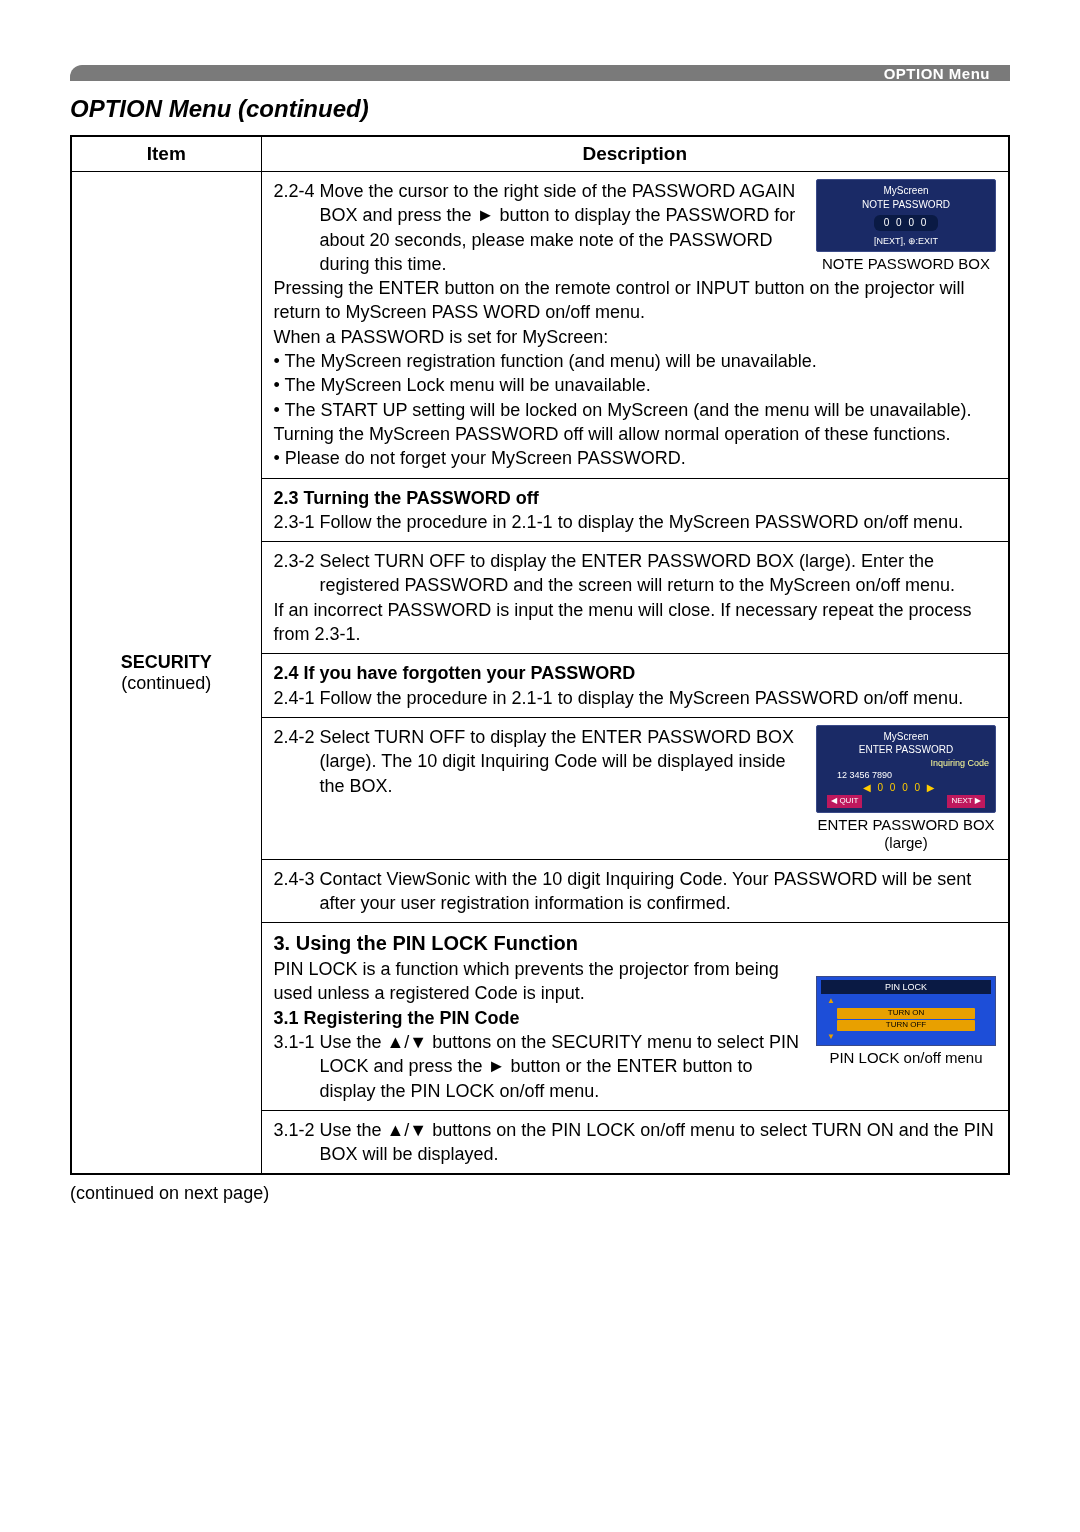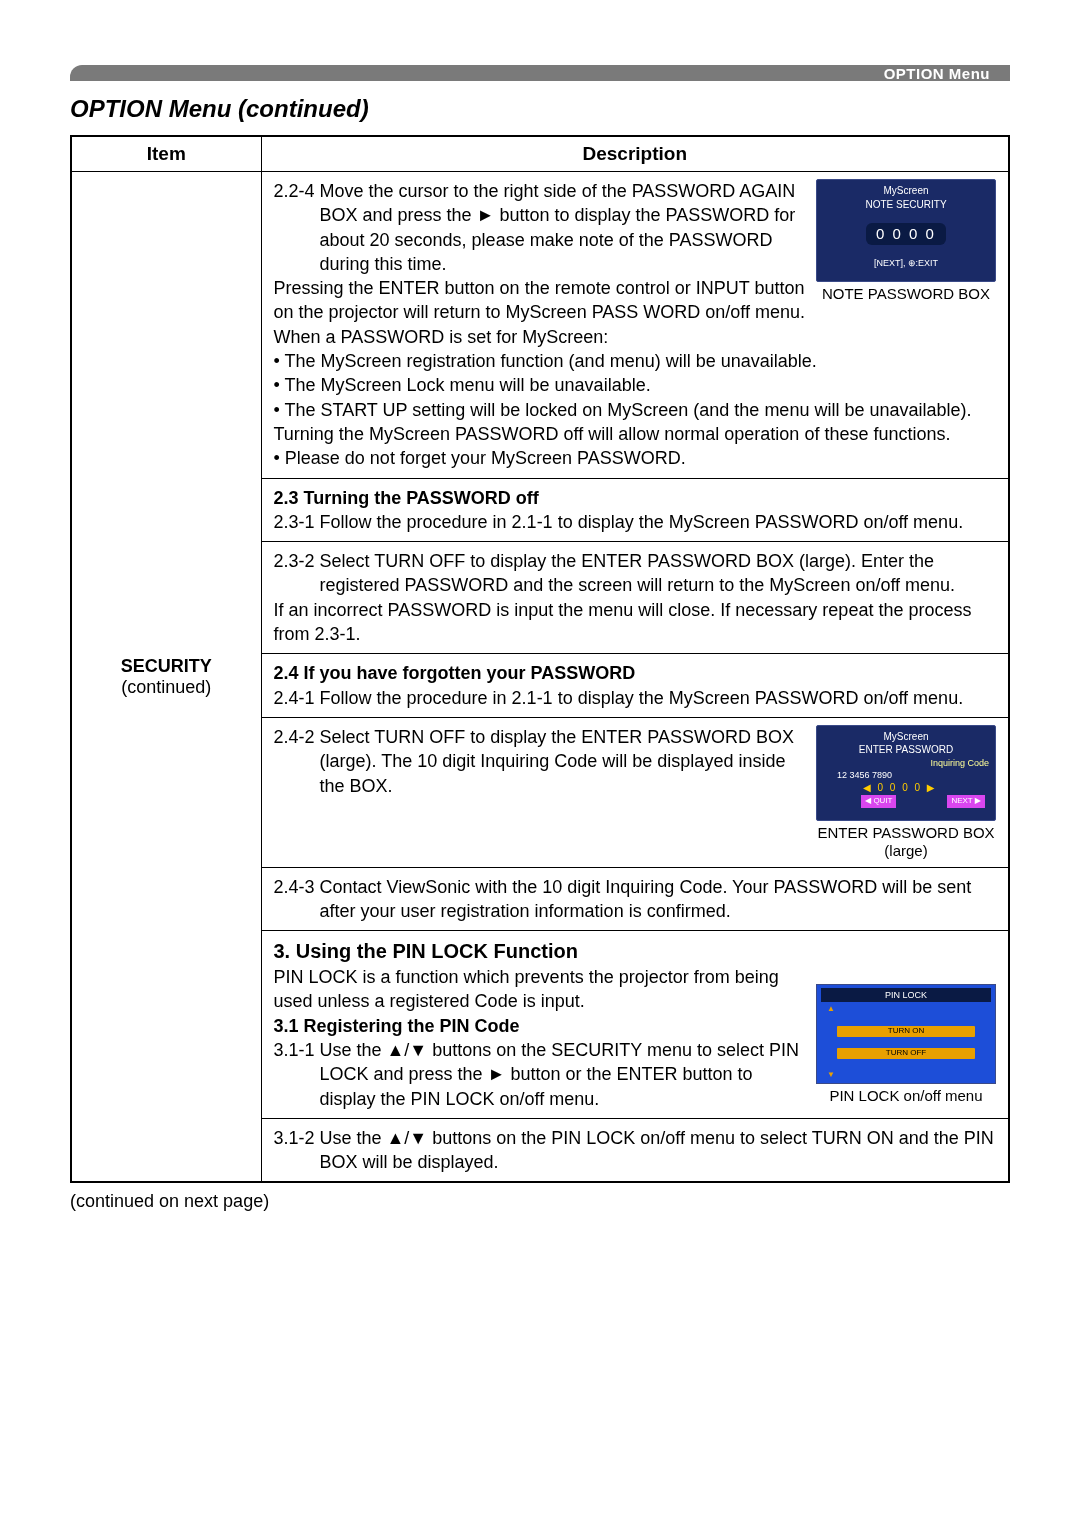--- a/index.html
+++ b/index.html
@@ -77,54 +77,54 @@
     float: right;
     width: 180px;
     text-align: center;
     font-size: 15px;
     margin-left: 8px;
   }
   .osd {
     background: #1a2a66;
     border: 1px solid #3a4a88;
     border-radius: 2px;
-    padding: 4px 6px 12px 6px;
+    padding: 4px 6px 4px 6px;
     color: #fff;
     font-size: 10px;
     text-align: center;
     margin-bottom: 3px;
   }
   .osd .t1 { font-size: 10px; }
   .osd .t2 { font-size: 10px; }
   .osd .digits {
     background: #0a1a44;
     border-radius: 6px;
     padding: 1px 10px;
     display: inline-block;
-    margin: 12px 0;
+    margin: 4px 0;
     letter-spacing: 2px;
-    font-size: 15px;
+    font-size: 10px;
   }
   .osd .bot { font-size: 9px; }
   .osd .ic { color: #ff9; font-size: 9px; text-align:right; padding-left:6px; }
   .osd .ic2 { color: #fff; font-size:9px; text-align:left; padding-left:14px;}
   .osd .digits-y { color:#ffcc00; padding-left:40px; text-align:left; font-size:10px; letter-spacing:2px;}
   .osd .qn { display:flex; justify-content:space-between; padding:0 4px;}
-  .osd .qn span { background:#d946ef; font-size:8px; padding:1px 4px;margin-left:34px;}
+  .osd .qn span { background:#be185d; font-size:8px; padding:1px 4px;}
   .osd2 {
     background: #1d4ed8;
     border: 1px solid #3a4a88;
     padding: 3px 4px;
     color: #fff;
     font-size: 10px;
     text-align: center;
     margin-bottom: 3px;
   }
   .osd2 .hd { background:#0a1a44; padding:1px; font-size:9px; margin-bottom:2px;}
-  .osd2 .opt { display:block; font-size:8px; padding:0; margin:11px 16px; background:#e8a000; color:#000; border-radius:1px;}
+  .osd2 .opt { display:block; font-size:8px; padding:0; margin:1px 16px; background:#e8a000; color:#000; border-radius:1px;}
   .osd2 .opt.on { }
   .osd2 .ar { font-size:8px; color:#e8a000; display:flex; justify-content:space-between; padding:0 6px;}
   .caption { font-size: 15px; line-height: 1.2; }
   .clear { clear: both; }
   .cont-note { font-size: 18px; margin-top: 8px; }
   .footer {
     display: flex;
     justify-content: space-between;
     font-size: 17px;
     margin-top: 20px;
@@ -152,21 +152,21 @@
       <td class="item-cell">
         <div>SECURITY</div>
         <div class="sub">(continued)</div>
       </td>
       <td class="desc-cell">
 
         <div class="sec">
           <div class="float-box">
             <div class="osd">
               <div class="t1">MyScreen</div>
-              <div class="t2">NOTE SECURITY</div>
+              <div class="t2">NOTE PASSWORD</div>
               <div class="digits">0 0 0 0</div>
               <div class="bot">[NEXT], ⊕:EXIT</div>
             </div>
             <div class="caption">NOTE PASSWORD BOX</div>
           </div>
           <p class="indent"><span class="row-num">2.2-4 </span><span>Move the cursor to the right side of the PASSWORD AGAIN BOX and press the ► button to display the PASSWORD for about 20 seconds, please make note of the PASSWORD during this time.</span></p>
           <p>Pressing the ENTER button on the remote control or INPUT button on the projector will return to MyScreen PASS WORD on/off menu.</p>
           <p>When a PASSWORD is set for MyScreen:</p>
           <p>• The MyScreen registration function (and menu) will be unavailable.</p>
           <p>• The MyScreen Lock menu will be unavailable.</p>

